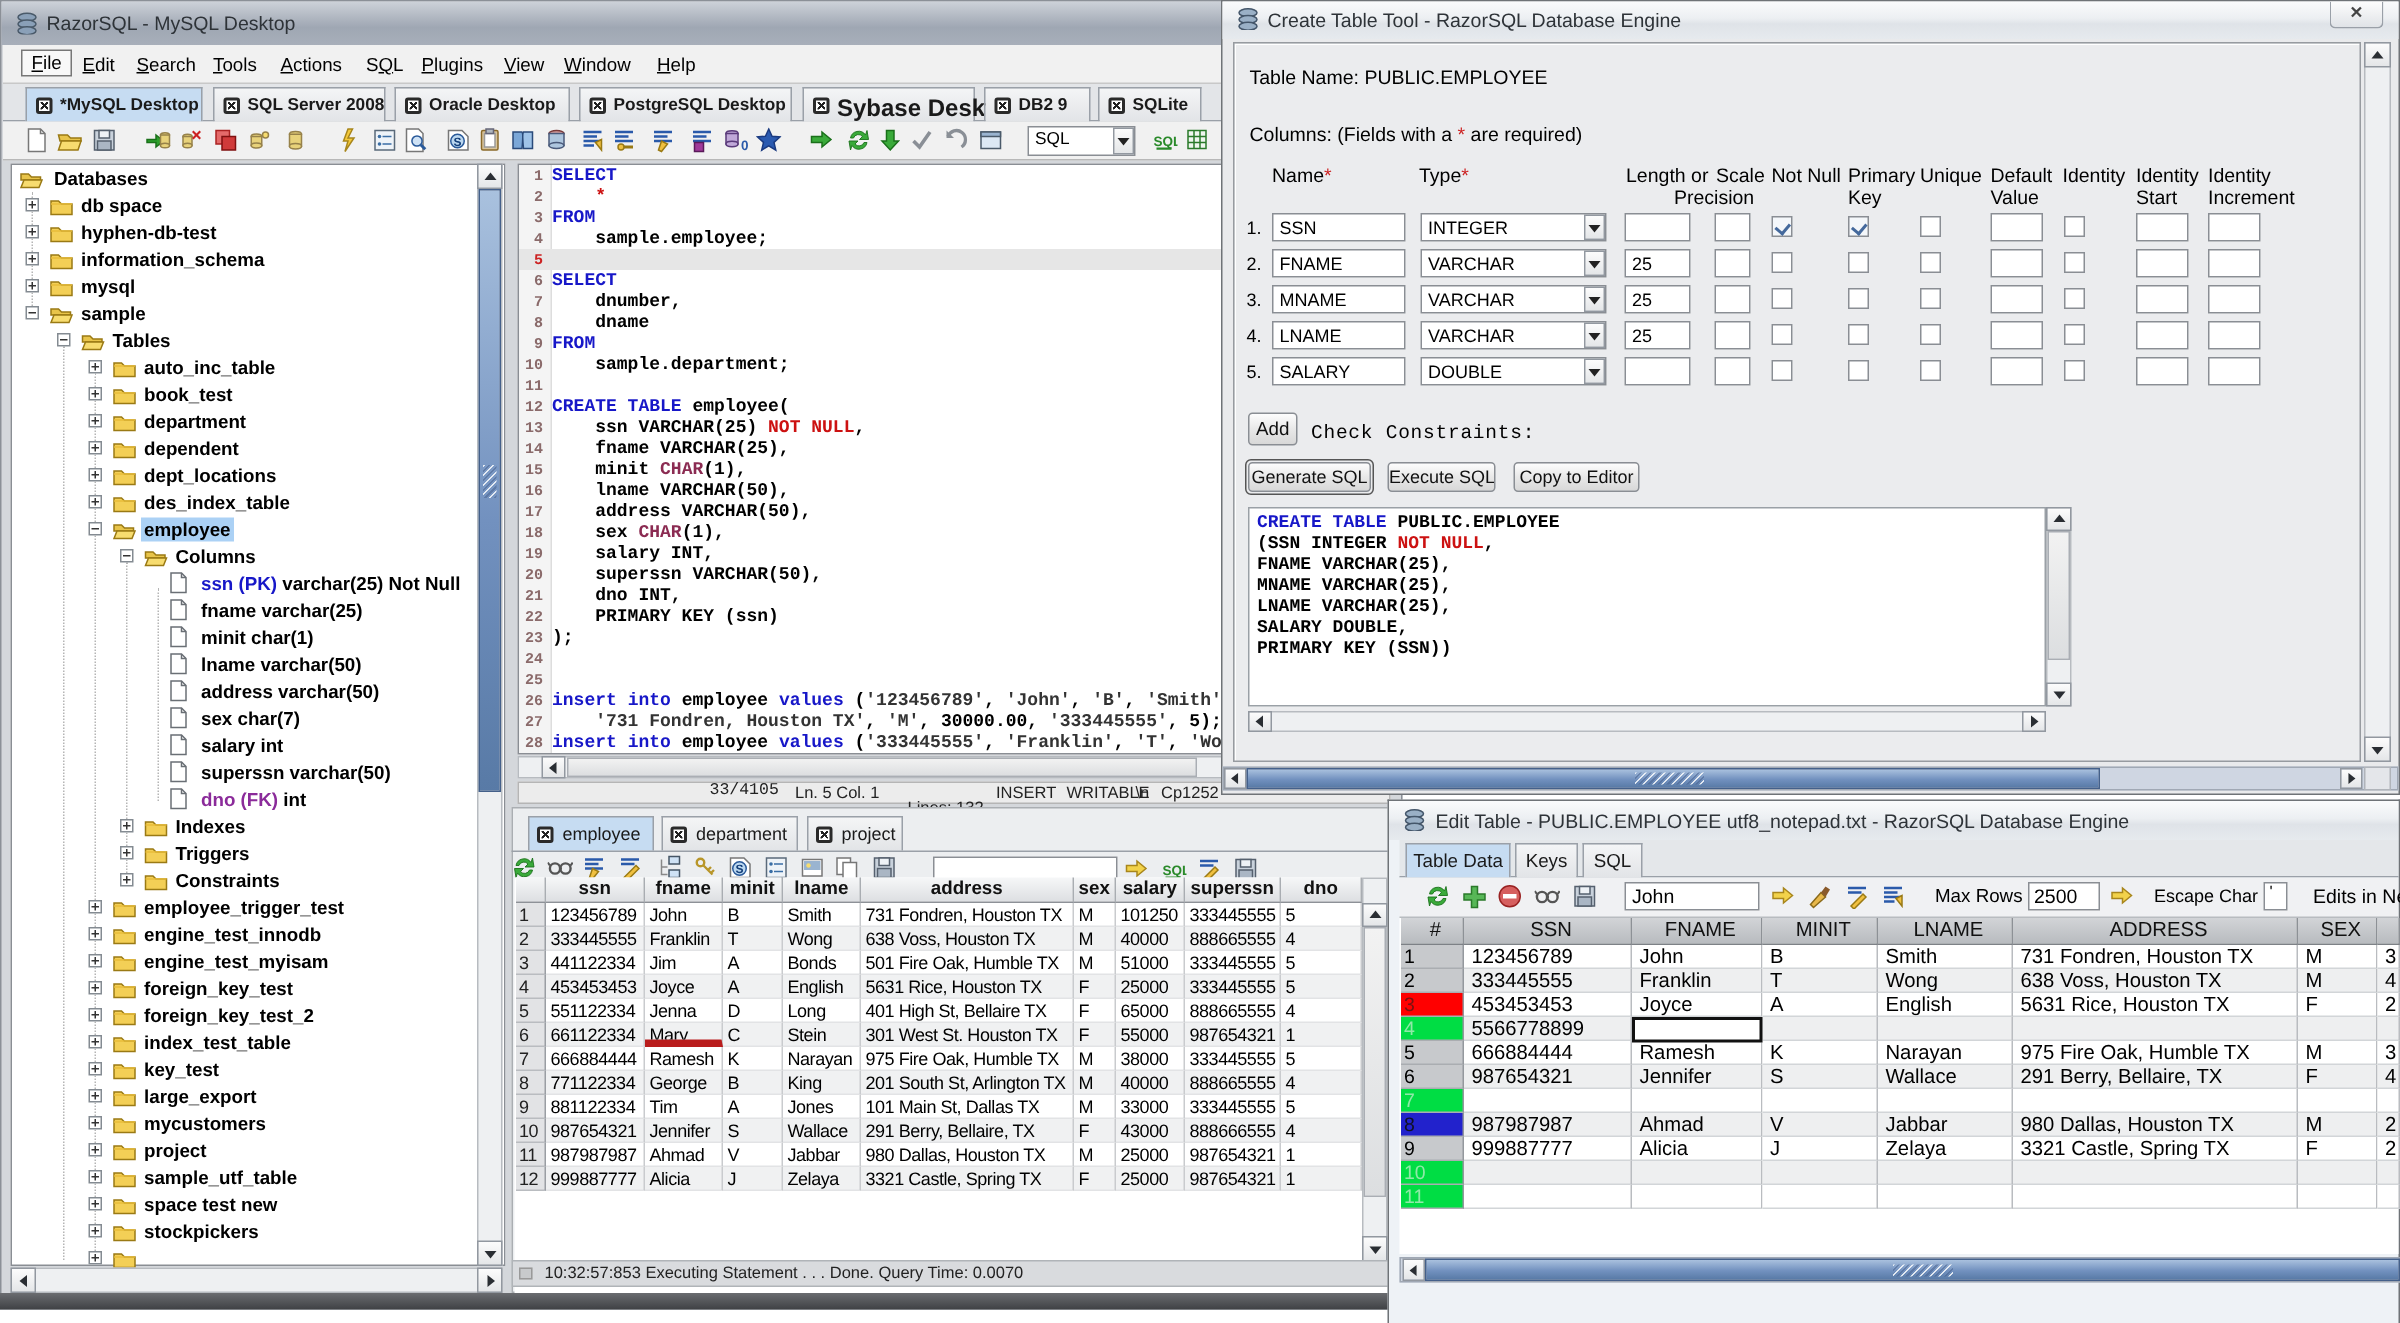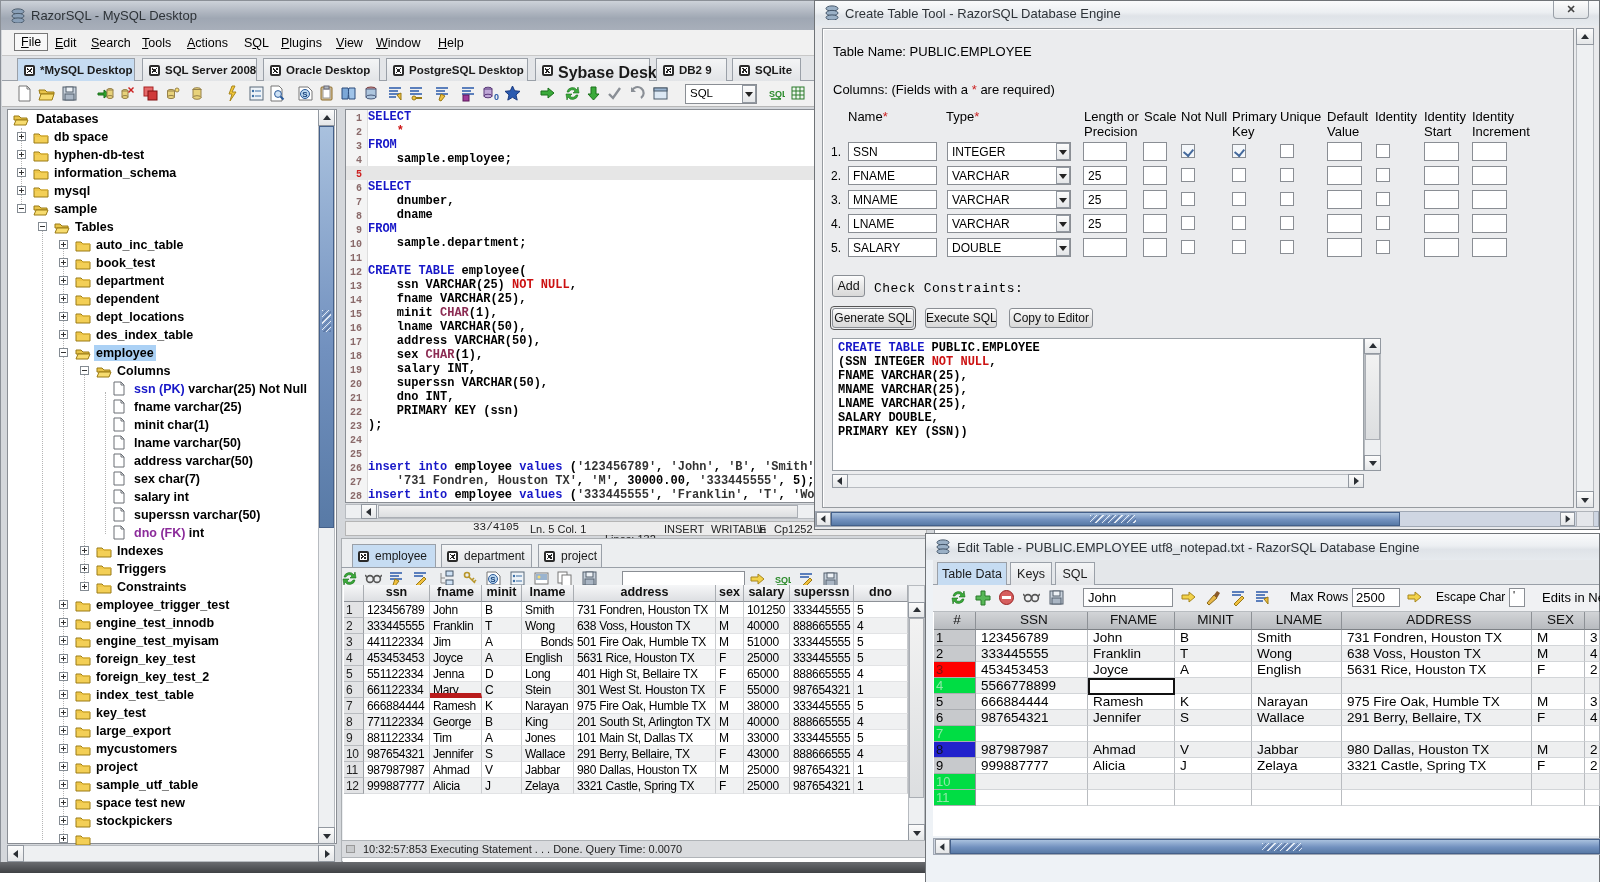--- a/index.html
+++ b/index.html
@@ -695,21 +695,21 @@
 <div class="abs gtd" style="left:522px;top:618px;width:52px;height:16px;background:#f0f1f2;border-bottom:1px solid #e2e3e5;">Wong</div>
 <div class="abs gtd" style="left:574px;top:618px;width:142px;height:16px;background:#f0f1f2;border-bottom:1px solid #e2e3e5;">638 Voss, Houston TX</div>
 <div class="abs gtd" style="left:716px;top:618px;width:28px;height:16px;background:#f0f1f2;border-bottom:1px solid #e2e3e5;">M</div>
 <div class="abs gtd" style="left:744px;top:618px;width:46px;height:16px;background:#f0f1f2;border-bottom:1px solid #e2e3e5;">40000</div>
 <div class="abs gtd" style="left:790px;top:618px;width:64px;height:16px;background:#f0f1f2;border-bottom:1px solid #e2e3e5;">888665555</div>
 <div class="abs gtd" style="left:854px;top:618px;width:54px;height:16px;background:#f0f1f2;border-bottom:1px solid #e2e3e5;">4</div>
 <div class="abs gtd gnum" style="left:344px;top:634px;width:20px;height:16px;">3</div>
 <div class="abs gtd" style="left:364px;top:634px;width:66px;height:16px;background:#ffffff;border-bottom:1px solid #e2e3e5;">441122334</div>
 <div class="abs gtd" style="left:430px;top:634px;width:52px;height:16px;background:#ffffff;border-bottom:1px solid #e2e3e5;">Jim</div>
 <div class="abs gtd" style="left:482px;top:634px;width:40px;height:16px;background:#ffffff;border-bottom:1px solid #e2e3e5;">A</div>
-<div class="abs gtd" style="left:522px;top:634px;width:52px;height:16px;background:#ffffff;border-bottom:1px solid #e2e3e5;text-align:right;">Bonds</div>
+<div class="abs gtd" style="left:522px;top:634px;width:52px;height:16px;background:#ffffff;border-bottom:1px solid #e2e3e5;">Bonds</div>
 <div class="abs gtd" style="left:574px;top:634px;width:142px;height:16px;background:#ffffff;border-bottom:1px solid #e2e3e5;">501 Fire Oak, Humble TX</div>
 <div class="abs gtd" style="left:716px;top:634px;width:28px;height:16px;background:#ffffff;border-bottom:1px solid #e2e3e5;">M</div>
 <div class="abs gtd" style="left:744px;top:634px;width:46px;height:16px;background:#ffffff;border-bottom:1px solid #e2e3e5;">51000</div>
 <div class="abs gtd" style="left:790px;top:634px;width:64px;height:16px;background:#ffffff;border-bottom:1px solid #e2e3e5;">333445555</div>
 <div class="abs gtd" style="left:854px;top:634px;width:54px;height:16px;background:#ffffff;border-bottom:1px solid #e2e3e5;">5</div>
 <div class="abs gtd gnum" style="left:344px;top:650px;width:20px;height:16px;">4</div>
 <div class="abs gtd" style="left:364px;top:650px;width:66px;height:16px;background:#f0f1f2;border-bottom:1px solid #e2e3e5;">453453453</div>
 <div class="abs gtd" style="left:430px;top:650px;width:52px;height:16px;background:#f0f1f2;border-bottom:1px solid #e2e3e5;">Joyce</div>
 <div class="abs gtd" style="left:482px;top:650px;width:40px;height:16px;background:#f0f1f2;border-bottom:1px solid #e2e3e5;">A</div>
 <div class="abs gtd" style="left:522px;top:650px;width:52px;height:16px;background:#f0f1f2;border-bottom:1px solid #e2e3e5;">English</div>
@@ -822,21 +822,21 @@
         <ellipse cx="8" cy="12.5" rx="6" ry="2.6" fill="#9ab0c6" stroke="#44566a"></ellipse>
       </svg></div>
 <div class="abs wtitle" style="left:845px;top:6px;">Create Table Tool - RazorSQL Database Engine</div>
 <div class="abs" style="left:1553px;top:1px;width:36px;height:18px;background:linear-gradient(#fdfdfd,#e0e3e7);border:1px solid #9aa0a8;border-top:none;border-radius:0 0 4px 4px;text-align:center;color:#444;font-size:11px;font-weight:700;line-height:17px">✕</div>
 <div class="abs" style="left:822px;top:28px;width:752px;height:480px;background:#ebecee;border:1px solid #979ba0;box-shadow:inset 1px 1px 0 #fff"></div>
 <div class="abs" style="left:833px;top:44px;font-size:13px">Table Name: PUBLIC.EMPLOYEE</div>
 <div class="abs" style="left:833px;top:82px;font-size:13px">Columns: (Fields with a <span style="color:#c22">*</span> are required)</div>
 <div class="abs" style="left:848px;top:109px;font-size:13px">Name<span style="color:#c22">*</span></div>
 <div class="abs" style="left:946px;top:109px;font-size:13px">Type<span style="color:#c22">*</span></div>
 <div class="abs" style="left:1084px;top:109px;font-size:13px">Length or</div>
-<div class="abs" style="left:1084px;top:124px;font-size:13px">Precision</div>
+<div class="abs" style="left:1116px;top:124px;font-size:13px">Precision</div>
 <div class="abs" style="left:1144px;top:109px;font-size:13px">Scale</div>
 <div class="abs" style="left:1181px;top:109px;font-size:13px">Not Null</div>
 <div class="abs" style="left:1232px;top:109px;font-size:13px">Primary</div>
 <div class="abs" style="left:1232px;top:124px;font-size:13px">Key</div>
 <div class="abs" style="left:1280px;top:109px;font-size:13px">Unique</div>
 <div class="abs" style="left:1327px;top:109px;font-size:13px">Default</div>
 <div class="abs" style="left:1327px;top:124px;font-size:13px">Value</div>
 <div class="abs" style="left:1375px;top:109px;font-size:13px">Identity</div>
 <div class="abs" style="left:1424px;top:109px;font-size:13px">Identity</div>
 <div class="abs" style="left:1424px;top:124px;font-size:13px">Start</div>

